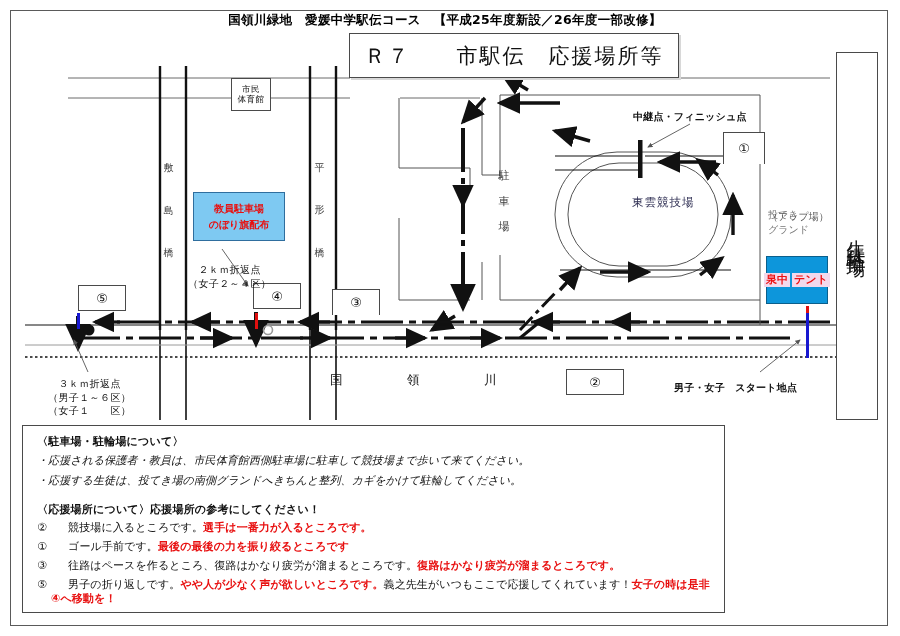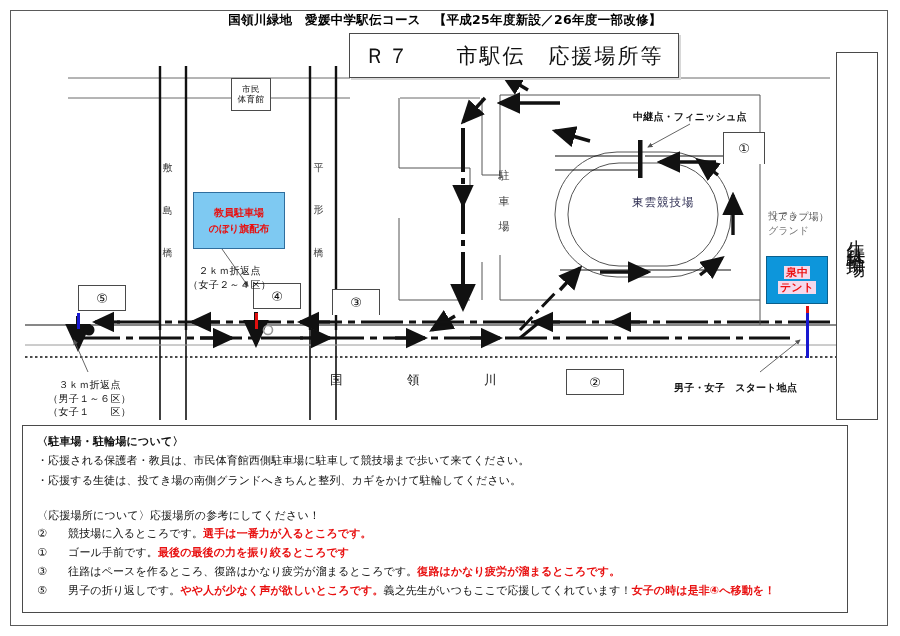--- a/index.html
+++ b/index.html
@@ -52,75 +52,75 @@
   .circ{font-size:13px;line-height:1;color:#111;}
 
   .num5{left:78px;top:285px;width:48px;height:26px;}
   .num4{left:253px;top:283px;width:48px;height:26px;}
   .num3{left:332px;top:289px;width:48px;height:26px;}
   .num2{left:566px;top:369px;width:58px;height:26px;}
   .num1{left:723px;top:132px;width:42px;height:32px;}
 
   
   .teacher-box{
-    position:absolute;left:193px;top:192px;width:92px;height:57px;
+    position:absolute;left:193px;top:192px;width:92px;height:49px;
     background:#7ec9f2;border:1px solid #2f6e9e;box-sizing:border-box;
     display:flex;flex-direction:column;align-items:center;justify-content:center;
     z-index:22;
   }
   .teacher-box span{color:#e81010;font-size:10px;font-weight:bold;line-height:1.55;white-space:nowrap;}
 
   
   .tent-box{
     position:absolute;left:766px;top:256px;width:62px;height:48px;
     background:#0d96db;border:1px solid #0a5f8c;box-sizing:border-box;
-    display:flex;flex-direction:column;align-items:center;justify-content:center;
+    display:flex;flex-direction:row;align-items:center;justify-content:center;
     gap:2px;z-index:22;
   }
   .tent-box span{
     color:#ee1111;font-size:11px;font-weight:bold;line-height:1.2;
     background:#f4d9ec;padding:0 2px;white-space:nowrap;
   }
 
   
   .bike-box{
     position:absolute;left:836px;top:52px;width:42px;height:368px;
     border:1px solid #4a4a4a;background:#fff;box-sizing:border-box;
     display:flex;align-items:center;justify-content:center;z-index:21;
   }
   .bike-box span{
     writing-mode:vertical-rl;font-size:19px;letter-spacing:5px;color:#111;
     font-family:"DejaVu Serif","Liberation Serif",serif;
   }
 
   
-  .mtxt{position:absolute;color:#111;z-index:21;white-space:nowrap;}
+  .mtxt{position:absolute;color:#111;z-index:21;white-space:nowrap;font-family:Liberation Mono, monospace;}
   .vtxt{writing-mode:vertical-rl;}
 
   .t-shikishima{left:160px;top:155px;font-size:10px;letter-spacing:42px;color:#3a3a3a;}
   .t-hiragata{left:311px;top:155px;font-size:10px;letter-spacing:42px;color:#3a3a3a;}
   .t-chushajo{left:495px;top:160px;font-size:11px;letter-spacing:26px;color:#3a3a3a;}
   .t-stadium{left:632px;top:195px;font-size:11.5px;letter-spacing:1px;color:#2b2b50;}
   .t-relay{left:633px;top:110px;font-size:10px;font-weight:bold;letter-spacing:.2px;}
   .t-ground{left:768px;top:160px;font-size:10px;color:#777;line-height:1.5;}
   .t-ground2{left:768px;top:210px;font-size:10px;color:#555;}
   .t-2km{left:188px;top:264px;font-size:10px;line-height:1.35;text-align:center;letter-spacing:.4px;}
   .t-3km{left:48px;top:378px;font-size:10px;line-height:1.35;text-align:center;letter-spacing:.4px;}
   .t-river{left:330px;top:372px;font-size:12.5px;letter-spacing:26px;color:#111;}
   .t-start{left:674px;top:381px;font-size:10px;font-weight:bold;letter-spacing:.2px;}
 
   
   .notes{
-    position:absolute;left:22px;top:425px;width:826px;height:188px;
+    position:absolute;left:22px;top:425px;width:703px;height:188px;
     border:1px solid #4a4a4a;background:#fff;box-sizing:border-box;
     padding:7px 12px 0 14px;z-index:30;
   }
   .note-h{font-size:11px;font-weight:bold;color:#111;margin:1px 0 5px 0;letter-spacing:.2px;}
-  .note-h2{font-size:11px;font-weight:normal;color:#111;margin:20px 0 4px 0;letter-spacing:.2px;}
-  .note-li{font-size:11px;color:#111;margin:0 0 6px 0;letter-spacing:.1px;line-height:1.25;}
+  .note-h2{font-size:11px;font-weight:bold;color:#111;margin:14px 0 4px 0;letter-spacing:.2px;}
+  .note-li{font-size:11px;color:#111;margin:0 0 6px 0;letter-spacing:.1px;line-height:1.25;font-style:italic;}
   .note-num{
     font-size:11px;color:#111;margin:0 0 5.5px 0;letter-spacing:.1px;line-height:1.25;
     padding-left:14px;
   }
   .note-num .cn{display:inline-block;width:20px;margin-left:-14px;}
   .red{color:#e81010;font-weight:bold;}
 </style>
 </head>
 <body>
 

